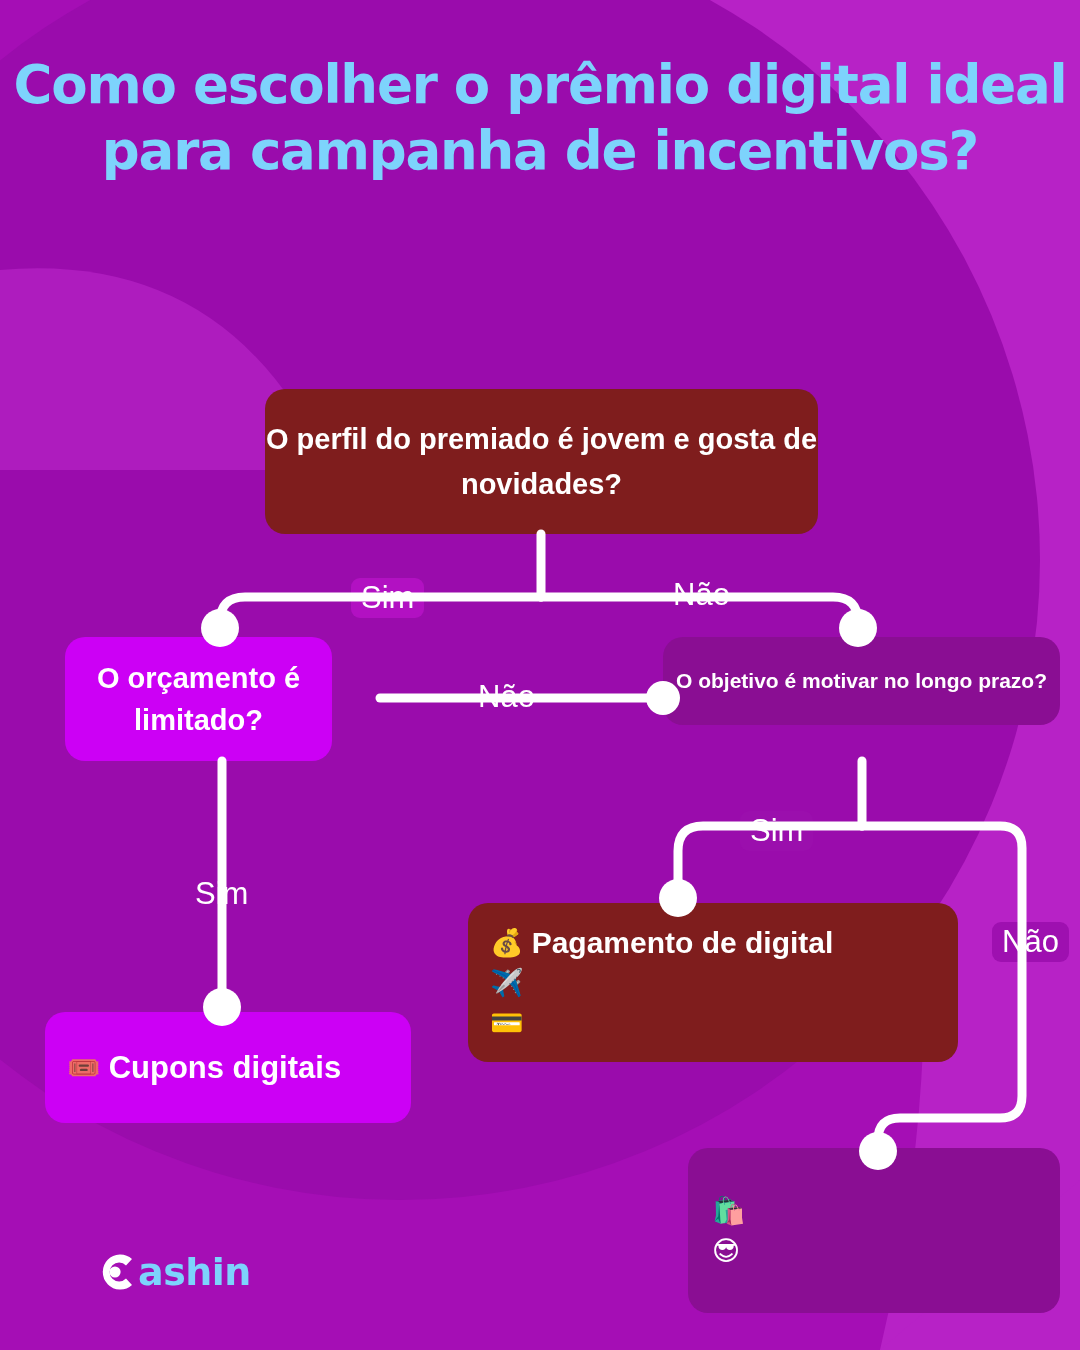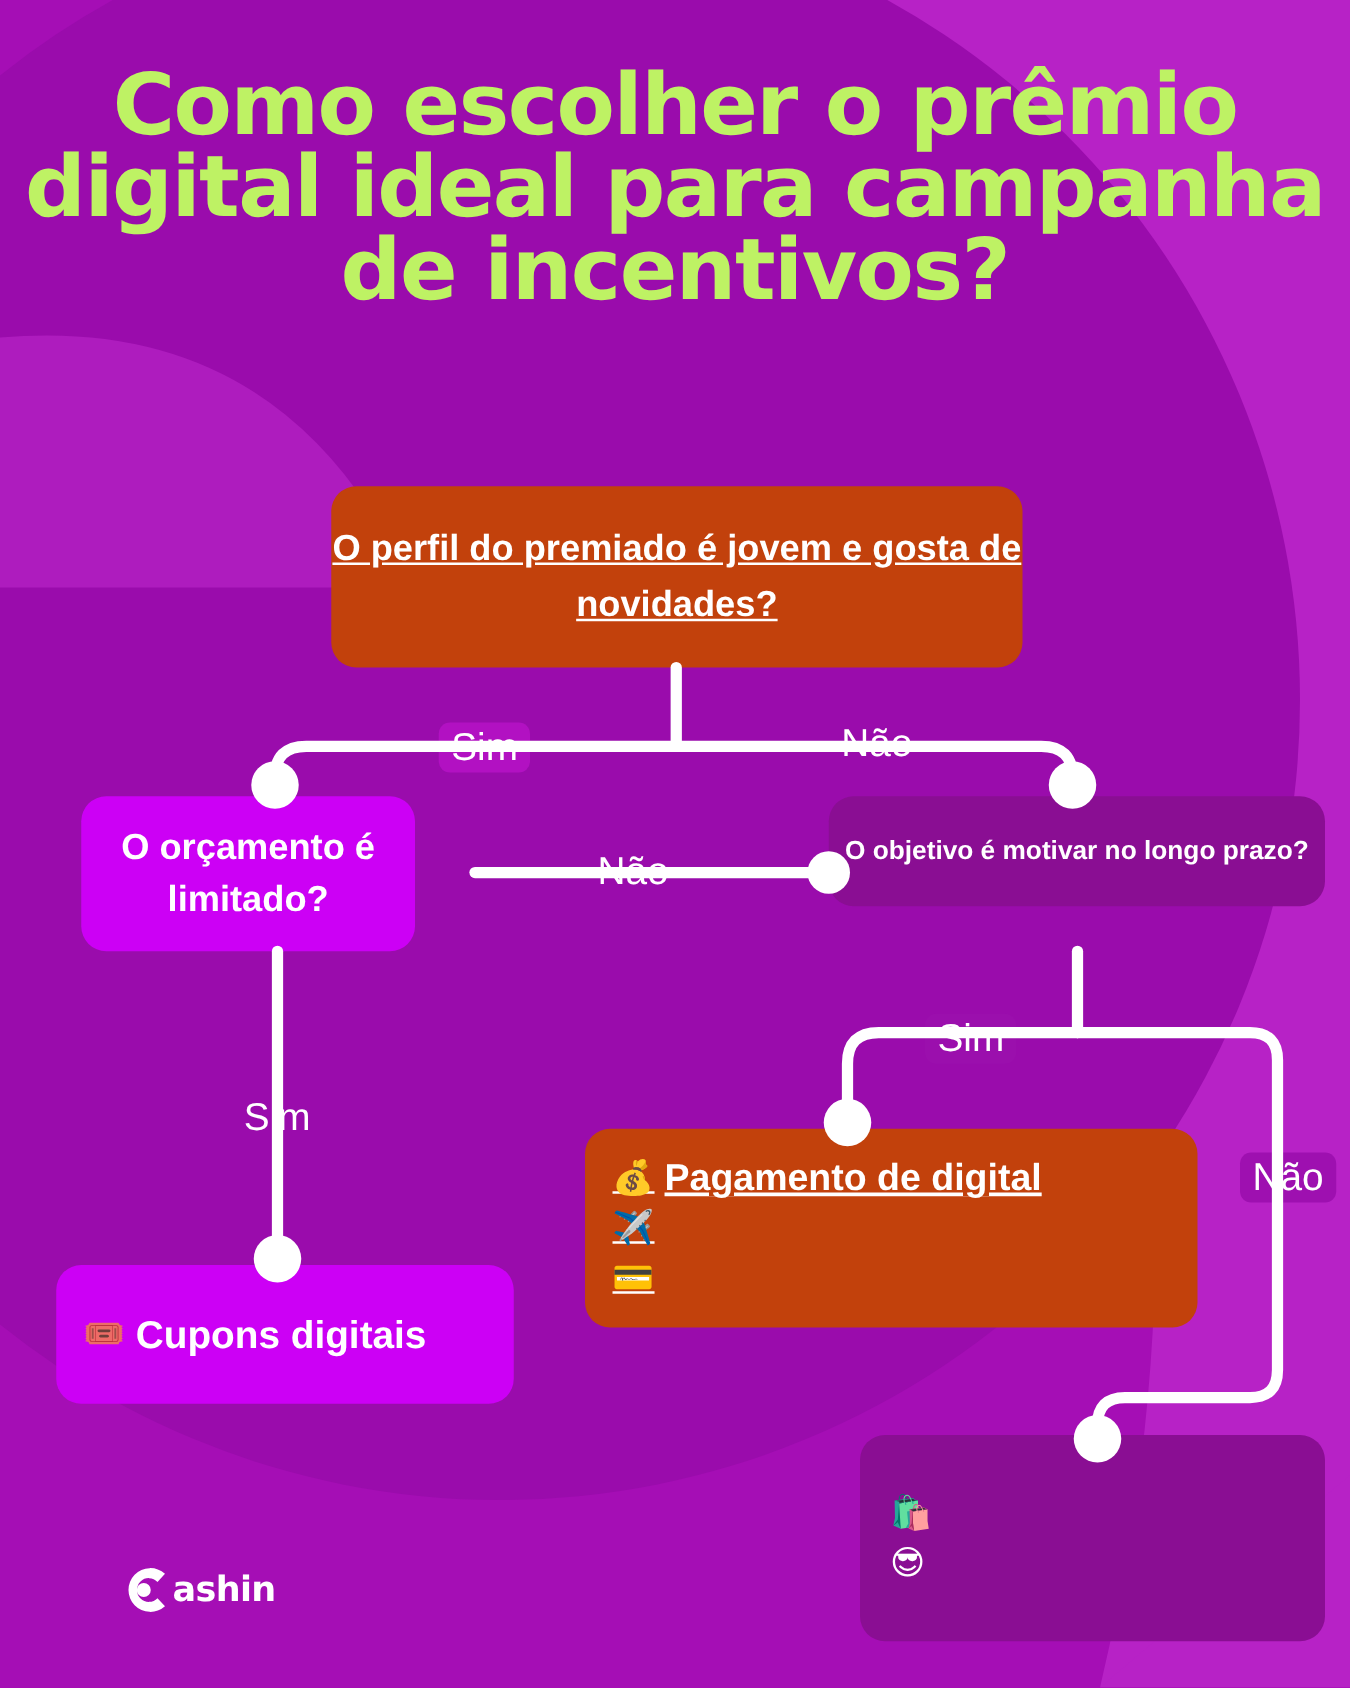--- a/index.html
+++ b/index.html
@@ -15,24 +15,24 @@
   #bg { position:absolute; inset:0; width:1080px; height:1350px; z-index:0; }
 
   
   #stage { position:absolute; inset:0; width:1080px; height:1350px; z-index:2; }
 
   
   .title {
     position:absolute;
     top:52px; left:0; width:1080px;
     text-align:center;
-    color:#bef264;
+    color:#7dd3fc;
     font-family:"DejaVu Sans", sans-serif;
     font-weight:bold;
-    font-size:68px;
+    font-size:53px;
     line-height:66px;
     letter-spacing:-1.2px;
     z-index:5;
   }
 
   
   #wires { position:absolute; inset:0; width:1080px; height:1350px; z-index:3; }
 
   
   .box {
@@ -40,21 +40,21 @@
     border-radius:18px;
     color:#FFFFFF;
     display:flex;
     align-items:center;
     justify-content:center;
     z-index:4;
     font-weight:bold;
   }
   .box .txt { width:100%; }
 
-  .q-dark   { background:#c2410c;text-decoration:underline; }
+  .q-dark   { background:#7f1d1d; }
   .q-mid    { background:#8A0E93; }
   .q-bright { background:#CC00F5; }
 
   #box-q1 {
     left:265px; top:389px; width:553px; height:145px;
     font-size:29px; line-height:45px; text-align:center;
     border-radius:20px;
   }
   #box-q2 {
     left:65px; top:637px; width:267px; height:124px;
@@ -127,24 +127,24 @@
   #lab-nao3  { left:992px; top:922px; background:#9E10B0; }
 
   
   #logo {
     position:absolute;
     left:96px; top:1250px;
     z-index:7;
     display:flex; align-items:center;
   }
   #logo .logotext {
-    color:#ffffff;
+    color:#7dd3fc;
     font-family:"DejaVu Sans", sans-serif;
     font-weight:bold;
-    font-size:28px;
+    font-size:38px;
     letter-spacing:-0.5px;
     line-height:44px;
   }
 </style>
 </head>
 <body>
 
 <svg id="bg" viewBox="0 0 1080 1350">
   <rect x="0" y="0" width="1080" height="1350" fill="#A50EB5"></rect>
   <path d="M 640 0 L 1080 0 L 1080 1350 L 880 1350 Q 1010 800 760 330 Z" fill="#B722C6"></path>

